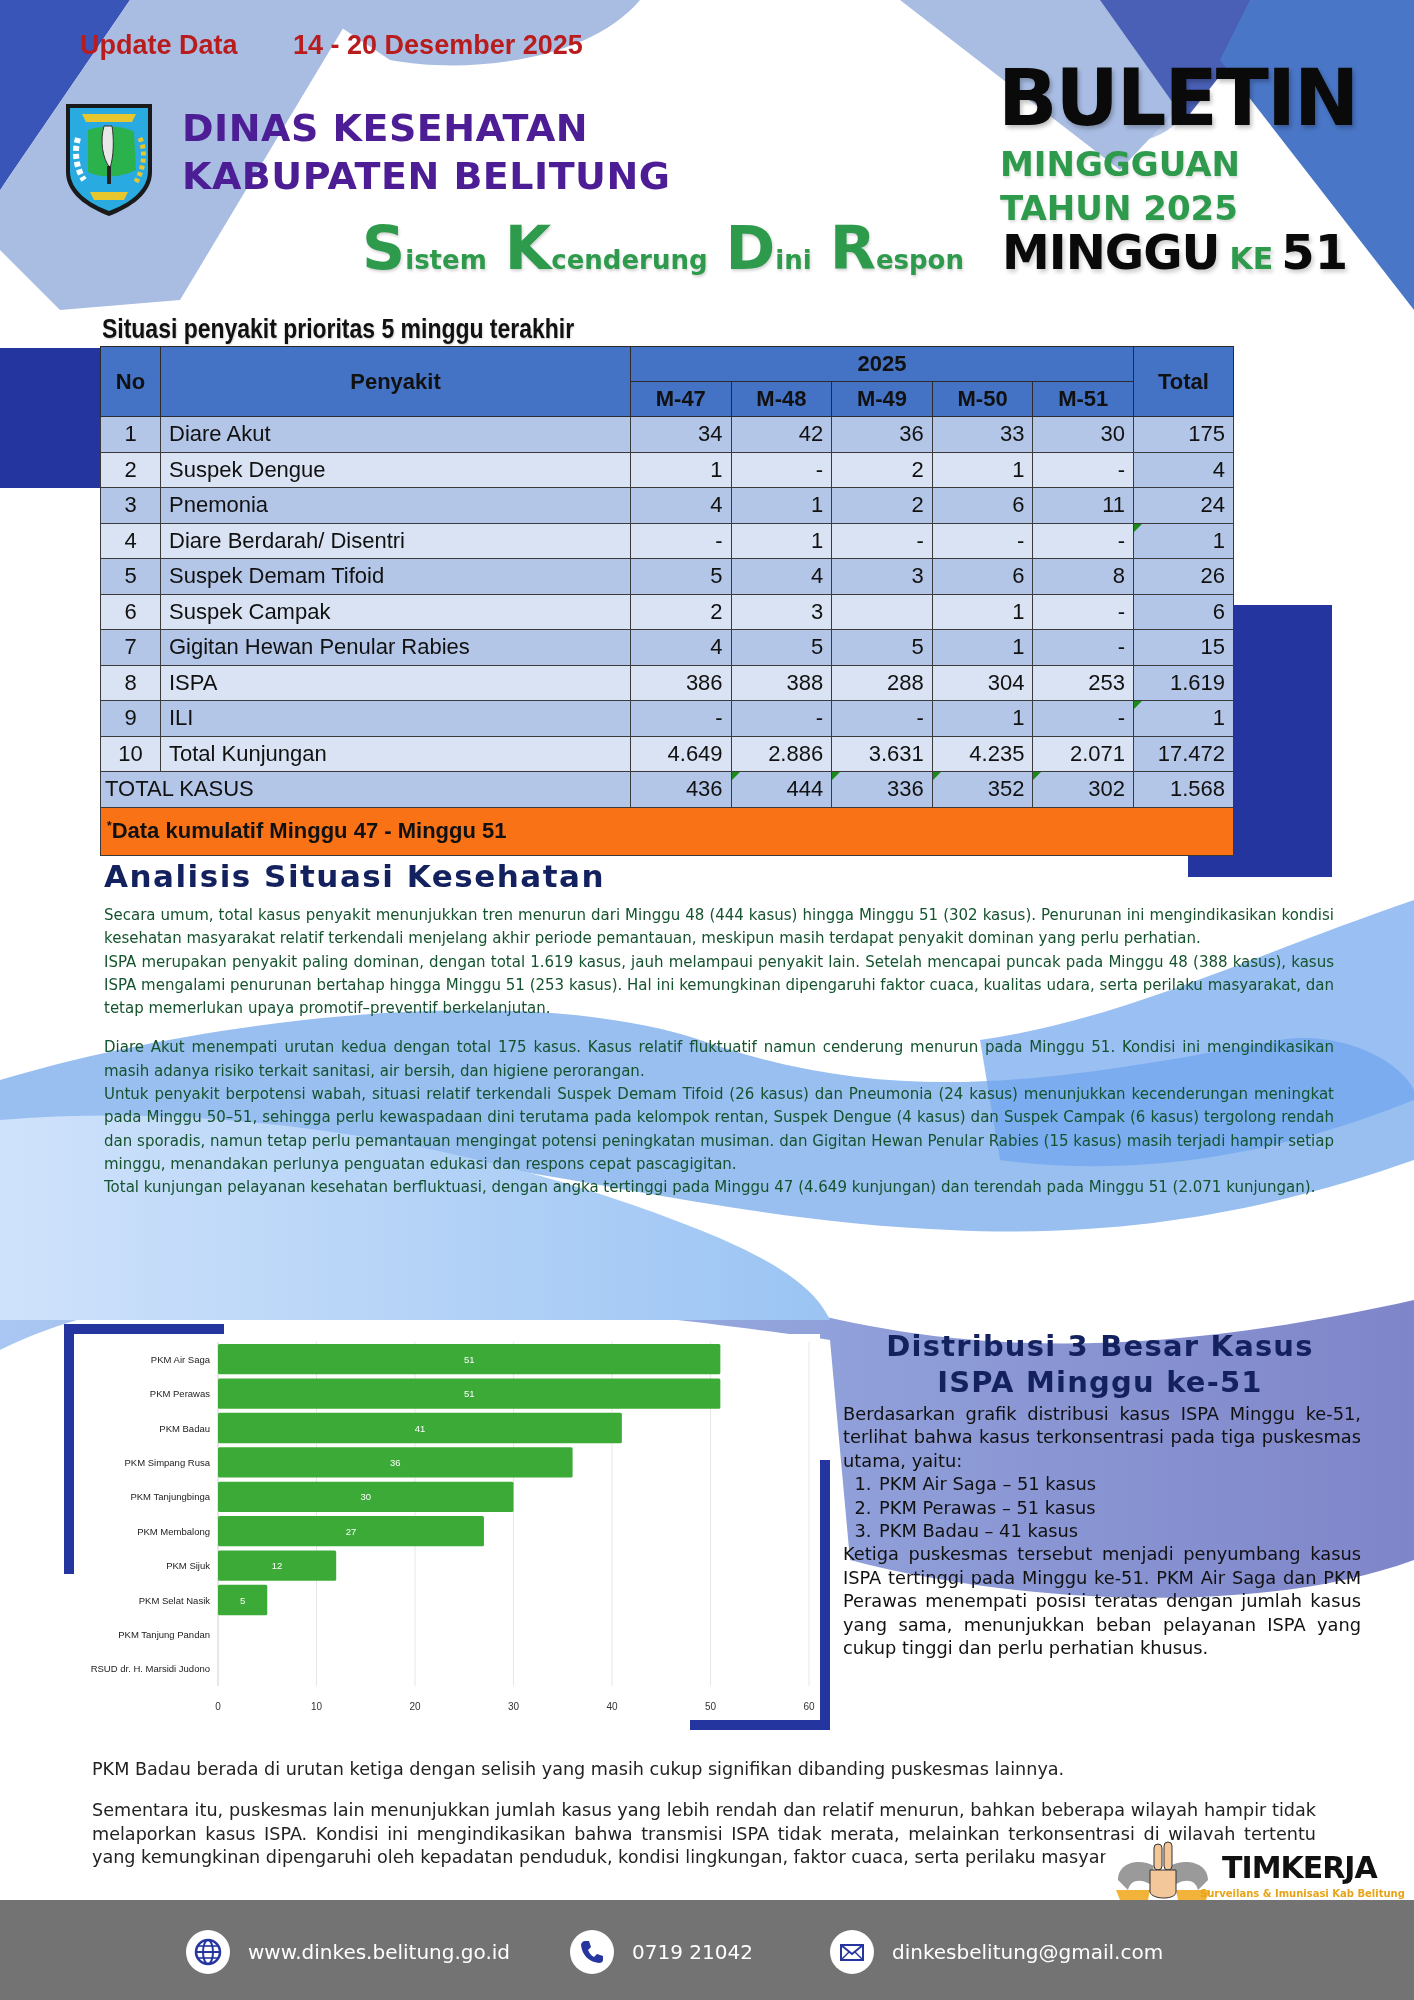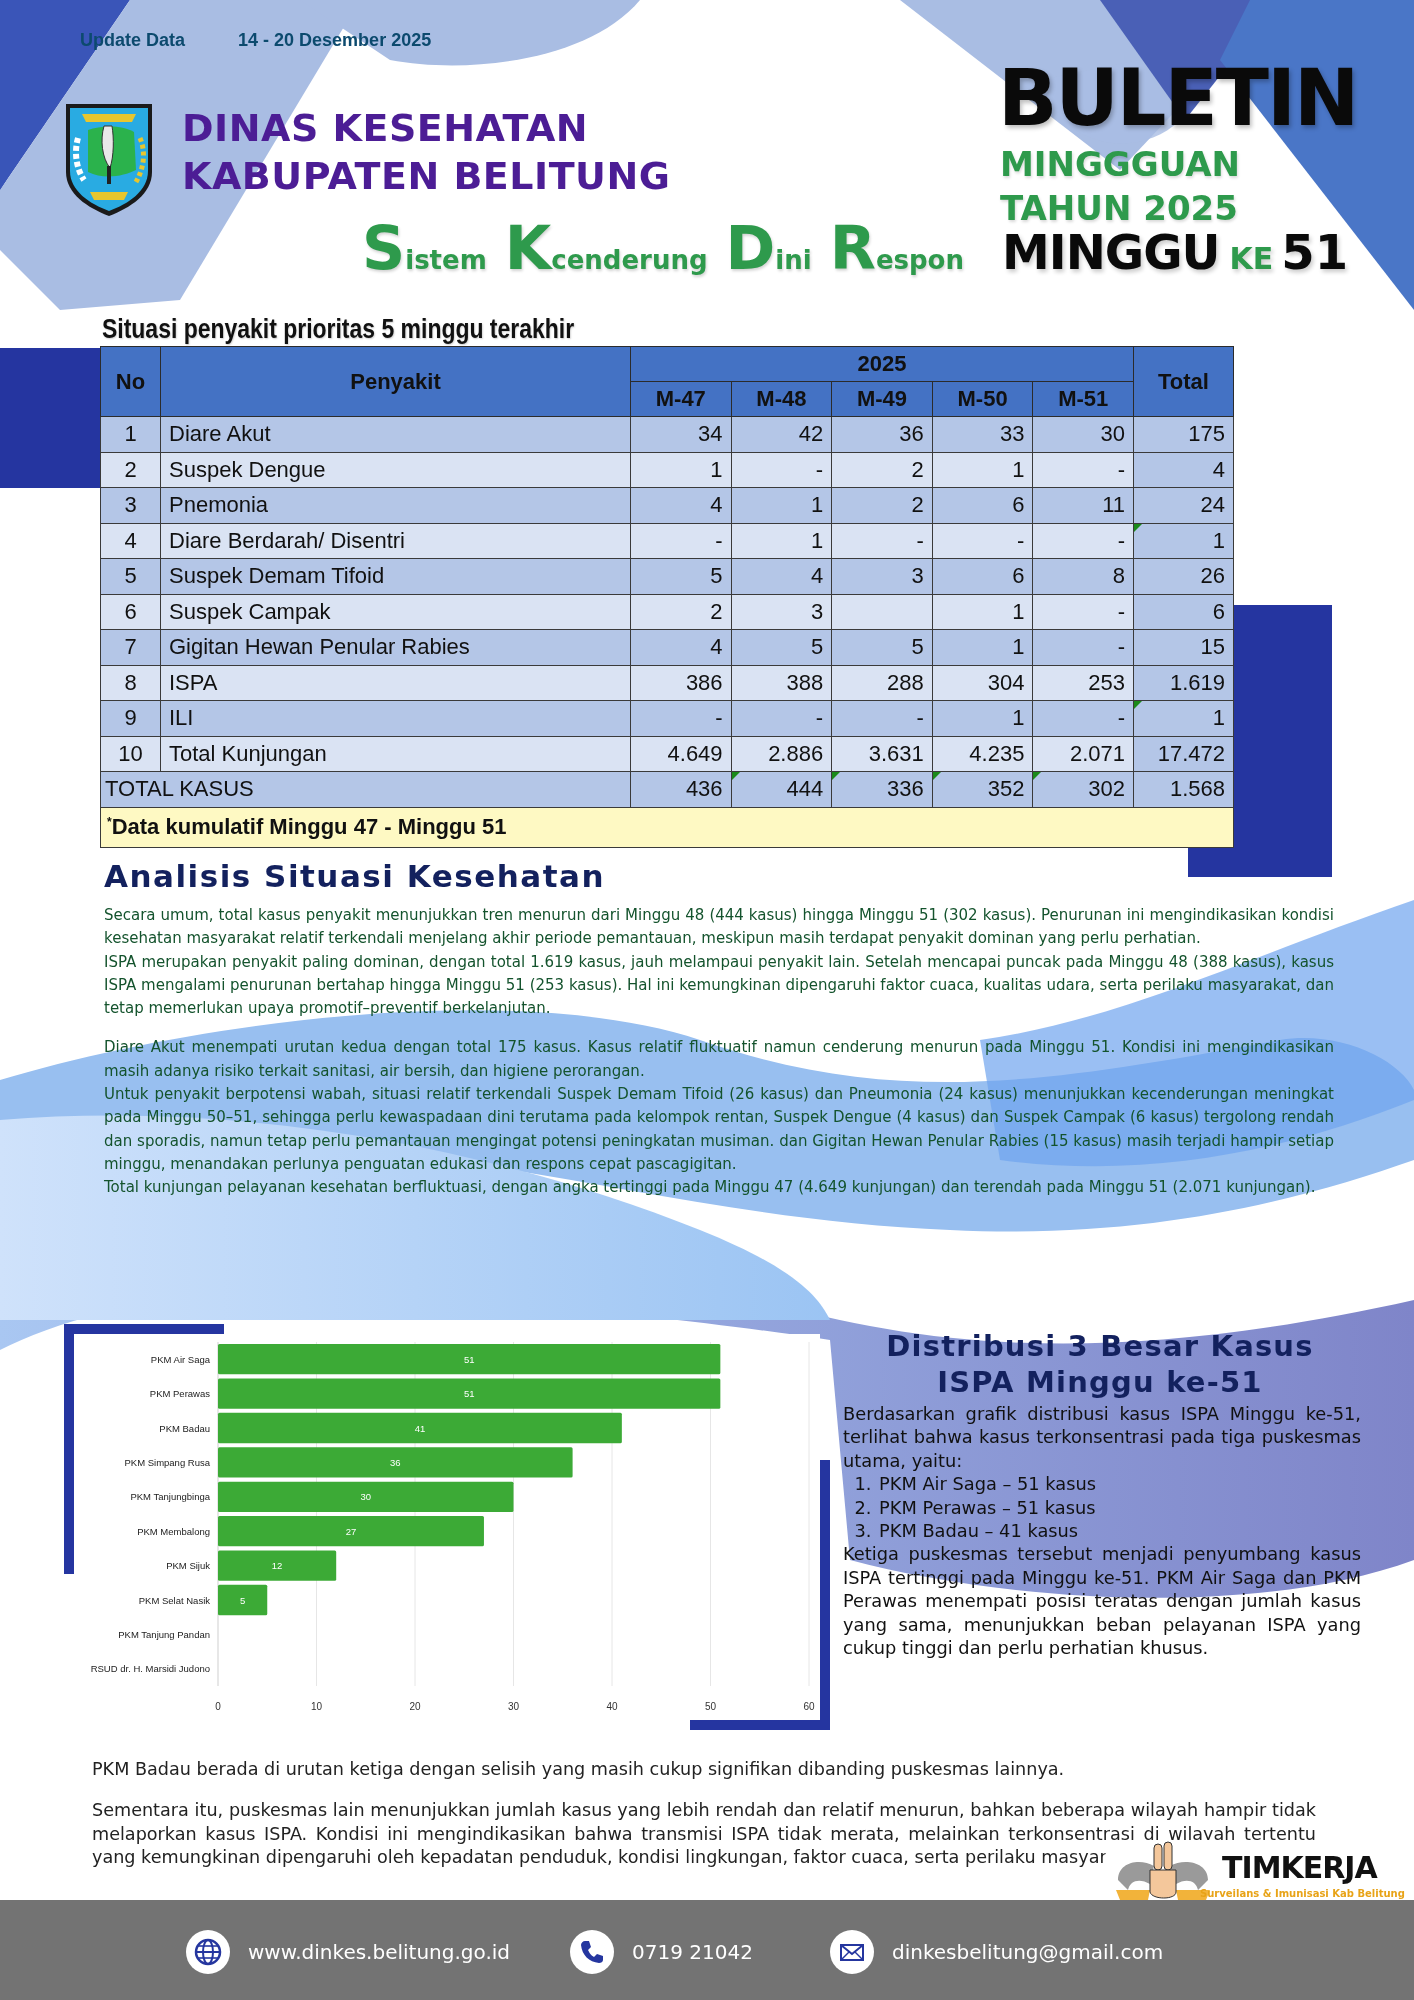--- a/index.html
+++ b/index.html
@@ -8,21 +8,21 @@
     position: relative;
     background: #ffffff;
     font-family: "DejaVu Sans", sans-serif;
     color: #222;
     overflow: hidden;
   }
   .bg { position: absolute; left: 0; top: 0; width: 1414px; height: 2000px; z-index: 0; }
   .layer { position: absolute; z-index: 2; }
 
   
-  .update-row { left: 80px; top: 30px; font-family: "Liberation Sans", sans-serif; font-weight: bold; font-size: 18px; color: #0c4a6e; }
+  .update-row { left: 80px; top: 30px; font-family: "Liberation Sans", sans-serif; font-weight: bold; font-size: 27px; color: #b91c1c; }
   .update-row span.date { margin-left: 48px; }
   .logo { left: 60px; top: 96px; width: 98px; height: 122px; }
   .dinas { left: 182px; top: 104px; font-family: "DejaVu Sans", sans-serif; font-weight: bold; font-size: 38px; line-height: 48px; color: #4c1d95; letter-spacing: 0.5px; }
   .skdr { left: 362px; top: 218px; font-family: "DejaVu Sans", sans-serif; font-weight: bold; color: #2e9a4c; font-size: 26px; white-space: nowrap; text-shadow: 1px 2px 3px rgba(0,0,0,0.18); }
   .skdr .big { font-size: 60px; line-height: 60px; }
   .skdr .sp { display: inline-block; width: 18px; }
 
   .buletin { left: 998px; top: 58px; font-family: "DejaVu Sans", sans-serif; font-weight: bold; font-size: 78px; color: #0a0a0a; letter-spacing: -2px; line-height: 80px; text-shadow: 2px 3px 4px rgba(0,0,0,0.25); }
   .mingguan { left: 1000px; top: 142px; font-family: "DejaVu Sans", sans-serif; font-weight: bold; font-size: 34px; line-height: 44px; color: #2e9a4c; text-shadow: 1px 2px 3px rgba(0,0,0,0.15); }
   .minggu-ke { left: 1002px; top: 224px; font-family: "DejaVu Sans", sans-serif; font-weight: bold; color: #0a0a0a; white-space: nowrap; text-shadow: 2px 3px 4px rgba(0,0,0,0.2); }
@@ -34,21 +34,21 @@
   .table-title { left: 102px; top: 313px; font-family: "Liberation Sans", sans-serif; font-weight: bold; font-size: 28px; color: #111; transform: scaleX(0.82); transform-origin: left; text-shadow: 1px 1px 2px rgba(0,0,0,0.2); white-space: nowrap; }
   .tbl-wrap { left: 100px; top: 346px; width: 1134px; }
   table.dz { border-collapse: collapse; width: 100%; font-family: "Liberation Sans", sans-serif; font-size: 22px; color: #111; }
   table.dz th { background: #4472c4; color: #111; font-weight: bold; border: 1.5px solid #2b2b2b; height: 35px; text-align: center; }
   table.dz td { border: 1.5px solid #3a3a3a; height: 35.5px; padding: 0 8px; }
   table.dz tr.odd td { background: #b4c6e7; }
   table.dz tr.even td { background: #dae3f3; }
   table.dz td.num { text-align: right; }
   table.dz td.no { text-align: center; width: 60px; }
   table.dz td.total-col { background: #b4c6e7 !important; }
-  table.dz tr.foot td { background: #fef9c3; height: 40px; font-weight: bold; font-size: 22px; border-top: 1.5px solid #2b2b2b; }
+  table.dz tr.foot td { background: #f97316; height: 48px; font-weight: bold; font-size: 22px; border-top: 1.5px solid #2b2b2b; }
   .flag { position: relative; }
   .flag::before { content: ""; position: absolute; left: 0; top: 0; border-top: 8px solid #1a8a1a; border-right: 8px solid transparent; }
 
   
   .analysis-title { left: 104px; top: 858px; font-family: "DejaVu Sans", sans-serif; font-weight: bold; font-size: 31px; color: #13215e; letter-spacing: 1.5px; }
   .analysis { left: 104px; top: 904px; width: 1230px; font-family: "DejaVu Sans", sans-serif; font-size: 15px; line-height: 23.3px; color: #14532d; text-align: justify; }
   .analysis p { margin: 0; }
   .analysis p.gap { margin-top: 16px; }
 
   

